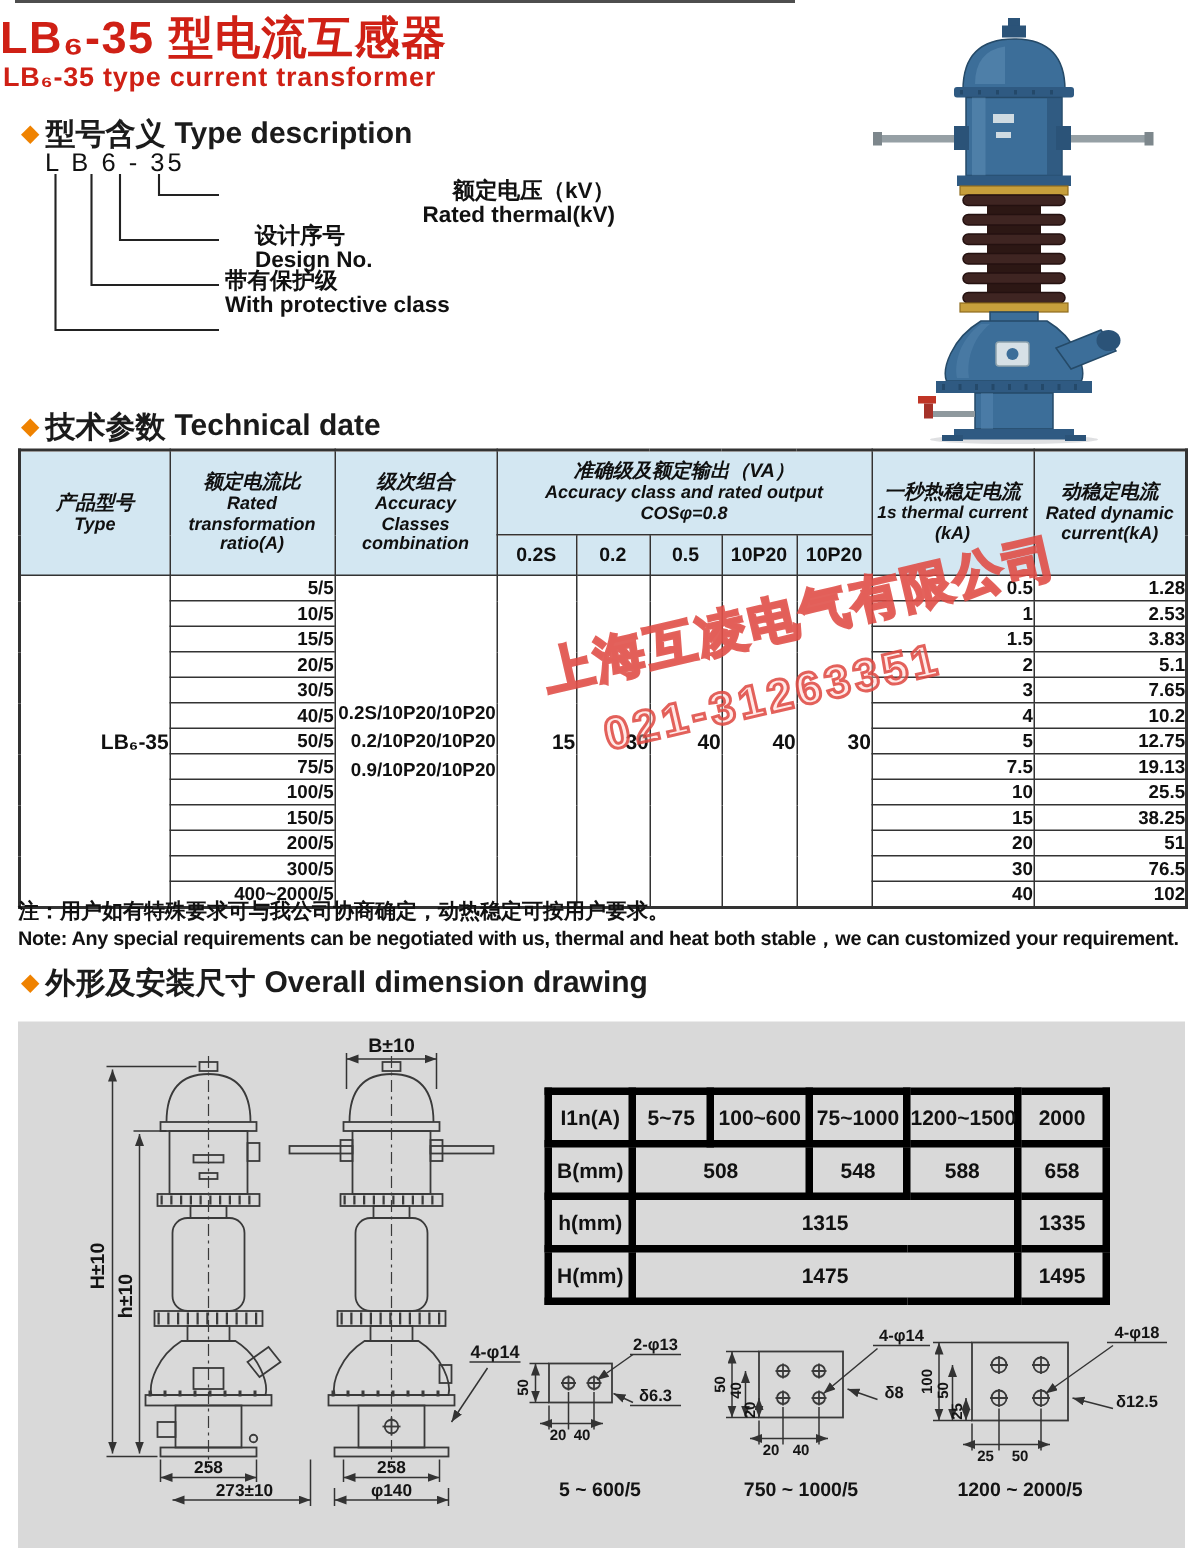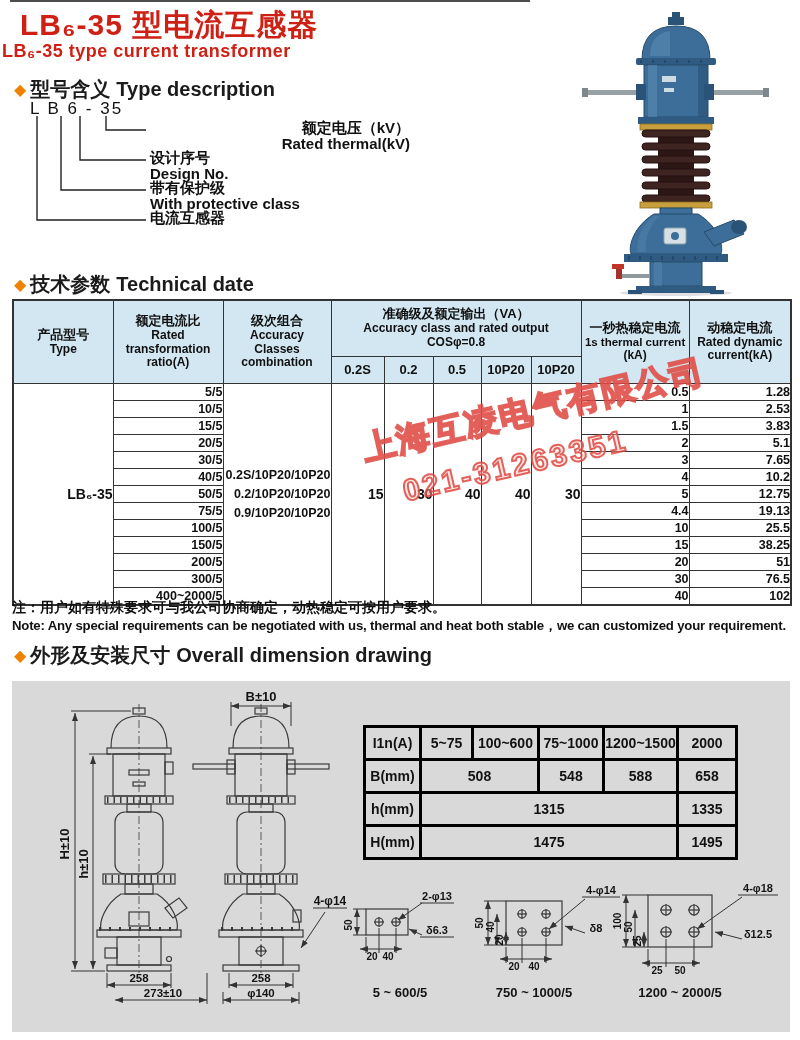--- a/index.html
+++ b/index.html
@@ -5,57 +5,57 @@
   html,body{margin:0;padding:0;}
   body{
     width:800px;height:1040px;position:relative;overflow:hidden;
     background:#ffffff;color:#111;
     font-family:"Liberation Sans","DejaVu Sans",sans-serif;
     -webkit-font-smoothing:antialiased;
   }
   .abs{position:absolute;}
   
   #artifact{left:10px;top:0;width:520px;height:2px;background:#222;opacity:.8;}
-  #title-cn{left:20px;top:5px;font-size:30px;font-weight:bold;color:#cf2015;letter-spacing:1px;}
+  #title-cn{left:0;top:5px;font-size:30px;font-weight:bold;color:#cf2015;letter-spacing:1px;}
   #title-en{left:2px;top:41px;font-size:18px;font-weight:bold;color:#cf2015;letter-spacing:.5px;}
   .sec-heading{display:flex;align-items:center;font-size:20px;font-weight:bold;color:#1b1b1b;white-space:nowrap;}
   .sec-heading .diamond{color:#ef8200;font-size:16px;margin-right:4px;line-height:1;}
   .sec-heading .cn{margin-right:6px;}
   #h-type{left:14px;top:76px;}
   #h-tech{left:14px;top:271px;}
   #h-dim{left:14px;top:642px;}
   
   #type-code{left:30px;top:99px;font-size:17px;font-weight:normal;letter-spacing:2px;color:#111;}
   #type-diagram-svg{left:18px;top:114px;}
   .type-item{position:absolute;left:150px;width:260px;line-height:16px;font-weight:bold;font-size:15px;color:#111;}
   
   #tech-table{left:12px;top:299px;border-collapse:collapse;table-layout:fixed;width:778px;}
   #tech-table th,#tech-table td{
     border:1px solid #333;padding:0;text-align:center;vertical-align:middle;
     font-weight:bold;color:#101010;overflow:hidden;
   }
   #tech-table{border:2px solid #333;}
   #tech-table th{background:#d3e7f2;font-size:13px;line-height:1.15;}
   #tech-table .en{font-size:12px;}
-  #tech-table .h1row th{height:55px;}
+  #tech-table .h1row th{height:55px;font-style:italic;}
   #tech-table .h2row th{height:26px;font-size:13px;margin-top:17px;}
   #tech-table td{height:16px;font-size:12.5px;line-height:1;text-align:right;}
   #tech-table td.big{font-size:14px;}
   #tech-table td.combo div{font-size:12.5px;line-height:19px;}
   
   #watermark{left:358px;top:428px;transform:rotate(-13deg);transform-origin:left top;z-index:9;pointer-events:none;}
   .wm1{font-size:33px;font-weight:bold;letter-spacing:2px;color:rgba(255,200,195,.40);-webkit-text-stroke:2px rgba(222,70,63,.85);white-space:nowrap;}
   .wm2{font-size:30px;font-weight:bold;letter-spacing:3px;margin:10px 0 0 30px;color:rgba(255,200,195,.40);-webkit-text-stroke:2px rgba(222,70,63,.85);white-space:nowrap;}
   
   #note-cn{left:12px;top:599px;font-size:14px;font-weight:bold;white-space:nowrap;}
   #note-en{left:12px;top:617px;font-size:13.2px;font-weight:bold;letter-spacing:-.2px;white-space:nowrap;}
   
   #panel{left:12px;top:681px;width:778px;height:351px;background:#d9d9d9;}
   #dim-table{position:absolute;left:351px;top:44px;border-collapse:collapse;table-layout:fixed;width:374px;border:2px solid #222;}
-  #dim-table td{border:3px solid #000000;height:30px;text-align:center;vertical-align:middle;font-size:14px;font-weight:bold;color:#111;padding:0;}
+  #dim-table td{border:5px solid #000000;height:30px;text-align:center;vertical-align:middle;font-size:14px;font-weight:bold;color:#111;padding:0;}
   svg text{fill:#141414;font-weight:bold;font-family:"Liberation Sans","DejaVu Sans",sans-serif;}
   .lineart{stroke:#3a3a3a;fill:none;stroke-width:1.2;}
   .dim{stroke:#333;stroke-width:1;fill:none;}
 </style>
 </head>
 <body>
 
 <div id="artifact" class="abs"></div>
 
 <div id="title-cn" class="abs">LB₆-35 型电流互感器</div>
@@ -125,30 +125,29 @@
     <polyline points="62,2 62,46 128,46"></polyline>
     <polyline points="43,2 43,76 128,76"></polyline>
     <polyline points="19,2 19,106 128,106"></polyline>
   </g>
 </svg>
 
 <div class="abs type-item" style="top:120px;text-align:right;">
   <div>额定电压（kV）</div>
   <div>Rated thermal(kV)</div>
 </div>
-<div class="abs type-item" style="top:150px;">
+<div class="abs type-item" style="top:150px;margin-left:20px;">
   <div>设计序号</div>
   <div>Design No.</div>
 </div>
 <div class="abs type-item" style="top:180px;">
   <div>带有保护级</div>
   <div>With protective class</div>
 </div>
 <div class="abs type-item" style="top:210px;">
-  <div>电流互感器</div>
 </div>
 
 <div id="h-tech" class="abs sec-heading">
   <span class="diamond">◆</span>
   <span class="cn">技术参数</span>
   <span class="en">Technical date</span>
 </div>
 
 <table id="tech-table" class="abs">
   <colgroup>
@@ -245,21 +244,21 @@
         <td>4</td>
         <td>10.2</td>
       </tr>
   <tr>
         <td>50/5</td>
         <td>5</td>
         <td>12.75</td>
       </tr>
   <tr>
         <td>75/5</td>
-        <td>4.4</td>
+        <td>7.5</td>
         <td>19.13</td>
       </tr>
   <tr>
         <td>100/5</td>
         <td>10</td>
         <td>25.5</td>
       </tr>
   <tr>
         <td>150/5</td>
         <td>15</td>

